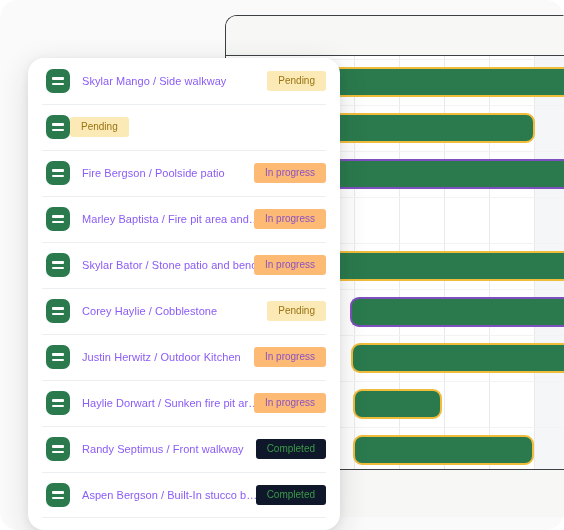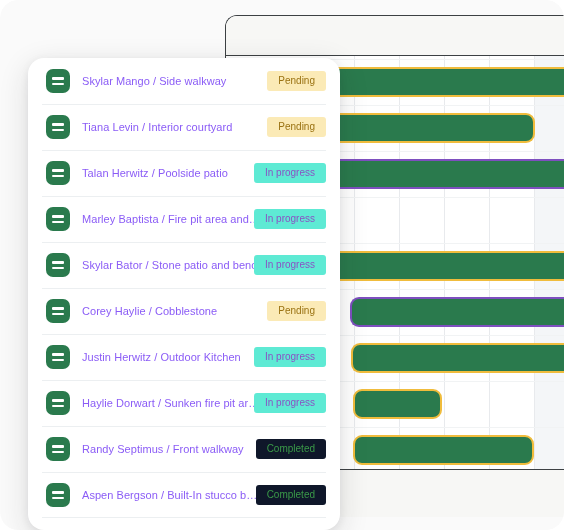--- a/index.html
+++ b/index.html
@@ -199,21 +199,21 @@
 
   .badge {
     flex: 0 0 auto;
     font-size: 10px;
     padding: 4px 11px;
     border-radius: 3px;
     white-space: nowrap;
     line-height: 1.2;
   }
   .badge.pending  { background: #fbeab6; color: #9a7212; }
-  .badge.progress { background: #5eead4; color: #8a52c4; }
+  .badge.progress { background: #fdba74; color: #8a52c4; }
   .badge.done     { background: #0f172a; color: #3a9a48; }
 
   
   .corner-mask {
     position: absolute;
     left: 0; top: 0;
     width: 564px; height: 530px;
     border-radius: 18px;
     box-shadow: 0 0 0 9999px #ffffff;
     pointer-events: none;
@@ -267,29 +267,28 @@
             <i></i>
           </div>
           <div class="task-label">Skylar Mango / Side walkway</div>
           <div class="badge pending">Pending</div>
         </div>
         <div class="task-row">
           <div class="doc-icon">
             <i></i>
             <i></i>
           </div>
-          <div class="task-label">Tiana Levin / Interior courtyard</div>
           <div class="badge pending">Pending</div>
         </div>
         <div class="task-row">
           <div class="doc-icon">
             <i></i>
             <i></i>
           </div>
-          <div class="task-label">Talan Herwitz / Poolside patio</div>
+          <div class="task-label">Fire Bergson / Poolside patio</div>
           <div class="badge progress">In progress</div>
         </div>
         <div class="task-row">
           <div class="doc-icon">
             <i></i>
             <i></i>
           </div>
           <div class="task-label">Marley Baptista / Fire pit area and…</div>
           <div class="badge progress">In progress</div>
         </div>

